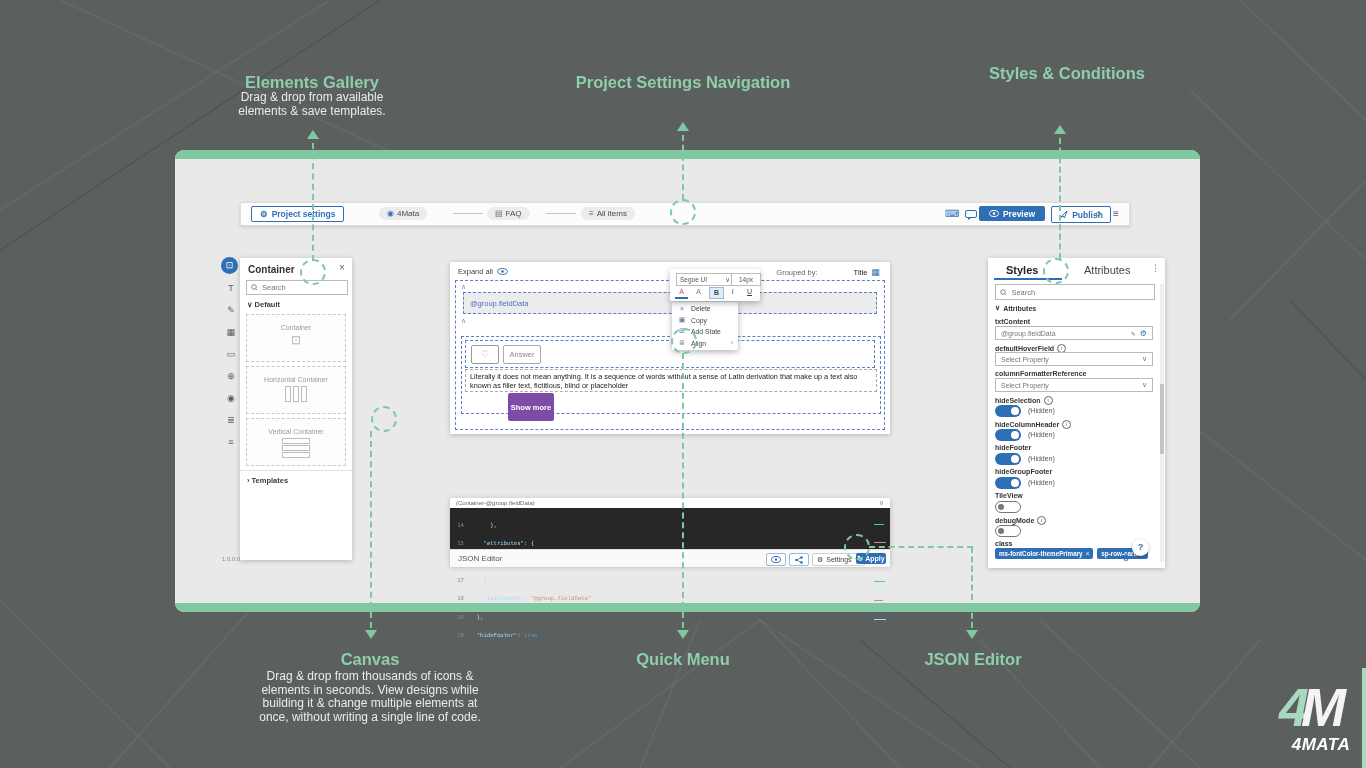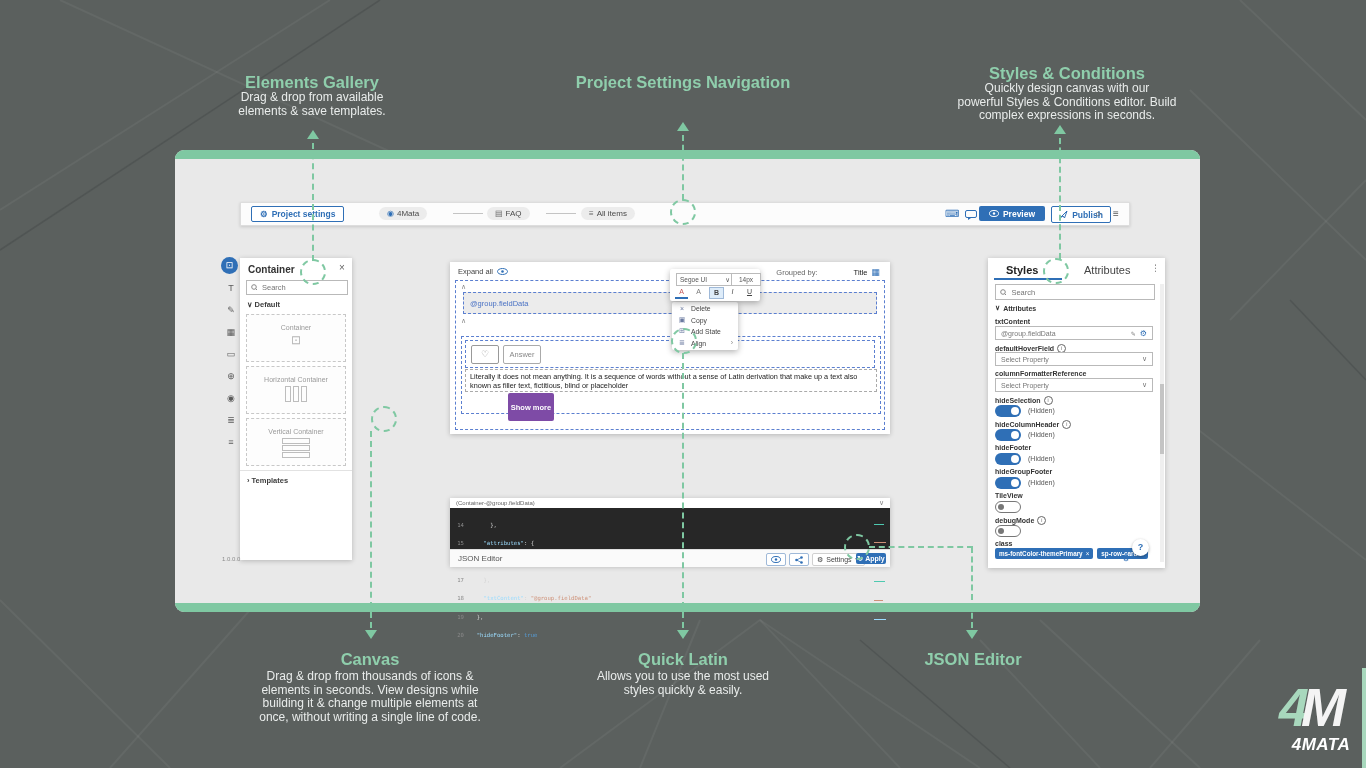--- a/index.html
+++ b/index.html
@@ -128,41 +128,36 @@
   <div class="tri-up" style="left:313px;top:130px;"></div>
   <div class="dash-v" style="left:312px;top:143px;height:118px;"></div>
   <div class="dash-circle" style="left:313px;top:272px;"></div>
 
   <div class="ann-title" style="left:683px;top:73px;">Project Settings Navigation</div>
   <div class="tri-up" style="left:683px;top:122px;"></div>
   <div class="dash-v" style="left:682px;top:135px;height:65px;"></div>
   <div class="dash-circle" style="left:683px;top:212px;"></div>
 
   <div class="ann-title" style="left:1067px;top:64px;">Styles &amp; Conditions</div>
-  <div class="ann-desc" style="left:1067px;top:82px;">Quickly design canvas with our
-powerful Styles &amp; Conditions editor. Build
-complex expressions in seconds.</div>
   <div class="tri-up" style="left:1060px;top:125px;"></div>
   <div class="dash-v" style="left:1059px;top:138px;height:121px;"></div>
   <div class="dash-circle" style="left:1056px;top:271px;"></div>
 
   <div class="dash-circle" style="left:384px;top:419px;"></div>
   <div class="dash-v" style="left:370px;top:431px;height:197px;"></div>
   <div class="tri-down" style="left:371px;top:630px;"></div>
   <div class="ann-title" style="left:370px;top:650px;">Canvas</div>
   <div class="ann-desc" style="left:370px;top:670px;">Drag &amp; drop from thousands of icons &amp;
 elements in seconds. View designs while
 building it &amp; change multiple elements at
 once, without writing a single line of code.</div>
 
   <div class="dash-v" style="left:682px;top:353px;height:275px;"></div>
   <div class="tri-down" style="left:683px;top:630px;"></div>
-  <div class="ann-title" style="left:683px;top:650px;">Quick Latin</div>
-  <div class="ann-desc" style="left:683px;top:670px;">Allows you to use the most used
-styles quickly &amp; easily.</div>
+  <div class="ann-title" style="left:683px;top:650px;">Quick Menu</div>
 
   <div class="dash-circle" style="left:857px;top:547px;"></div>
   <div class="dash-h" style="left:869px;top:546px;width:104px;"></div>
   <div class="dash-v" style="left:971px;top:547px;height:81px;"></div>
   <div class="tri-down" style="left:972px;top:630px;"></div>
   <div class="ann-title" style="left:973px;top:650px;">JSON Editor</div>
 
   <div class="app">
     <div class="app-bar-top"></div>
     <div class="app-bar-bottom"></div>

